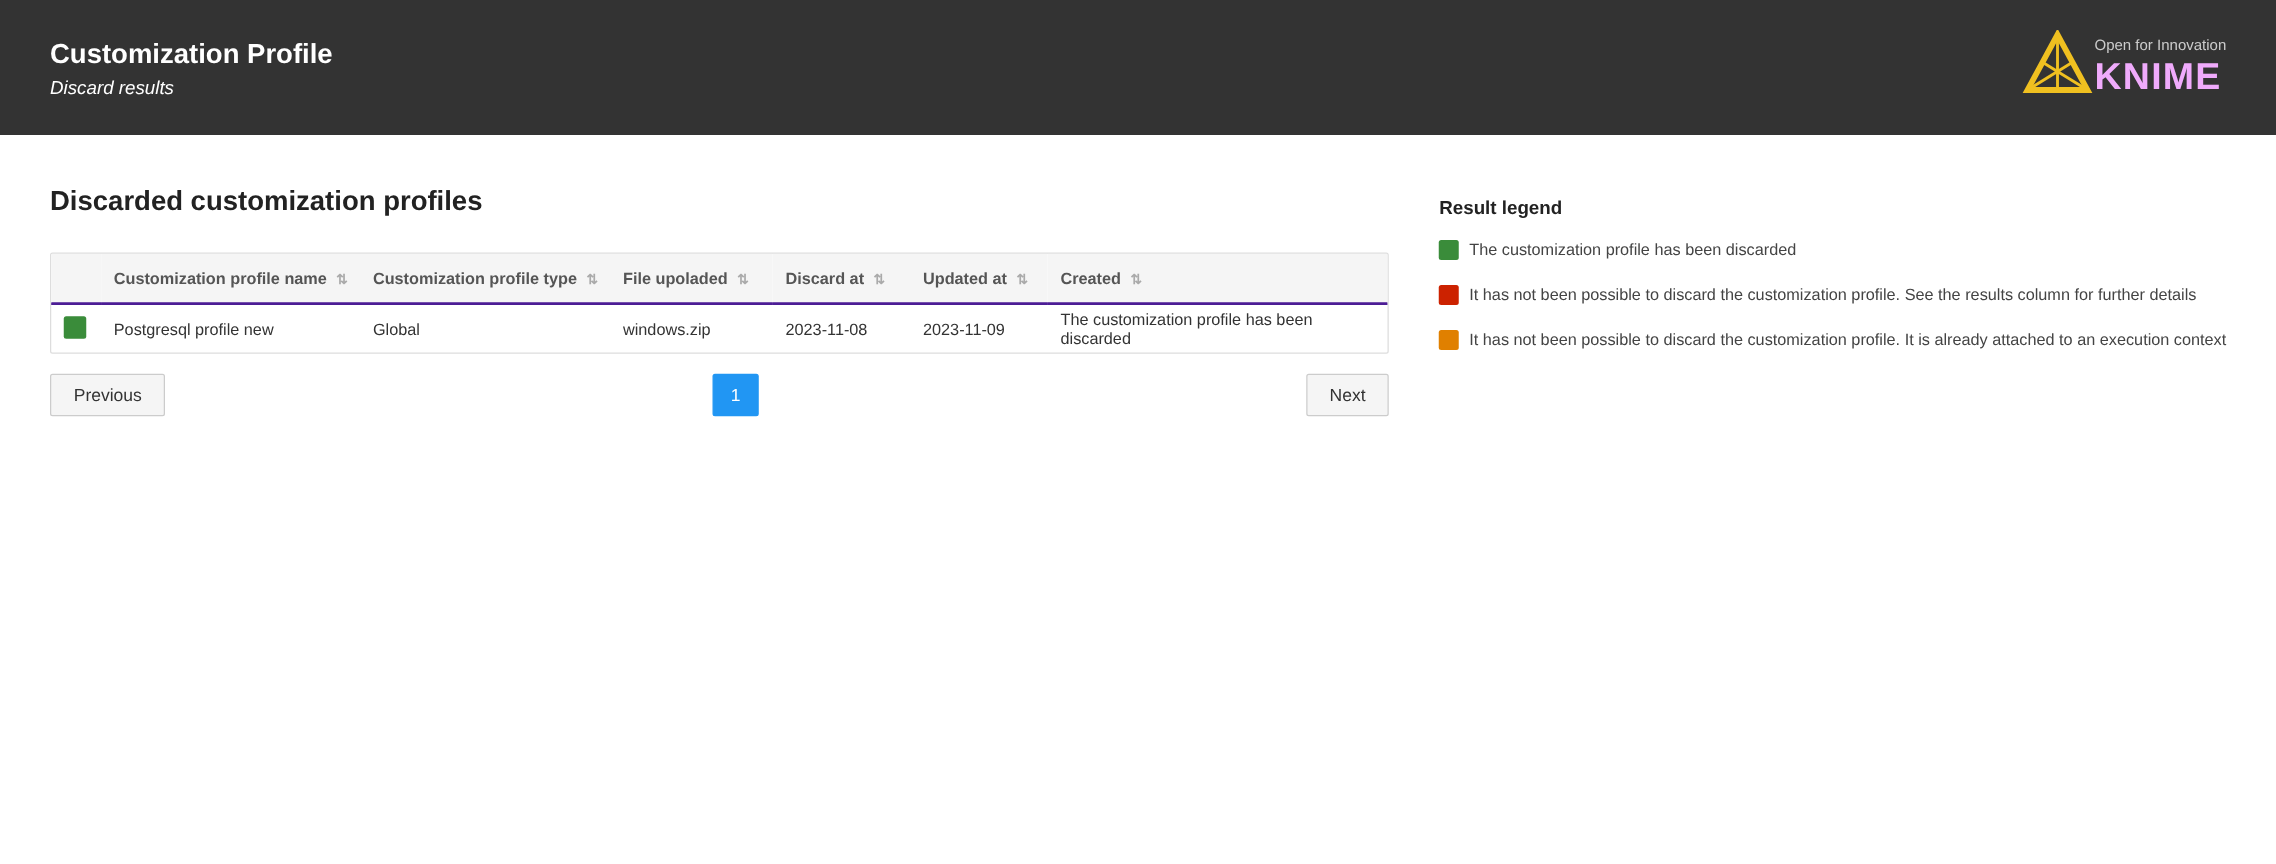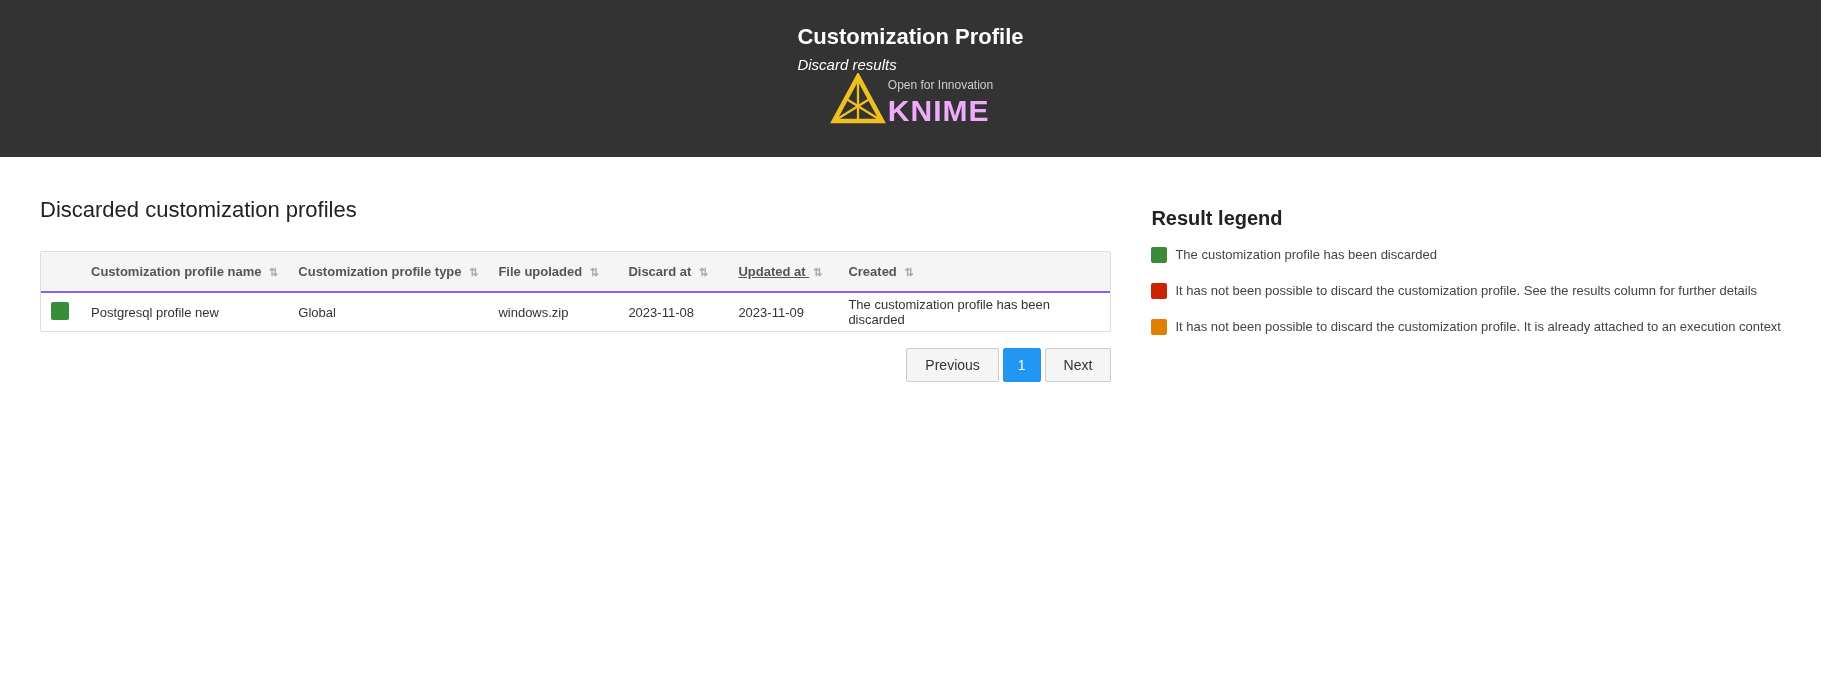--- a/index.html
+++ b/index.html
@@ -5,21 +5,20 @@
     * { box-sizing: border-box; margin: 0; padding: 0; }
     body { font-family: Arial, sans-serif; font-size: 14px; background: #fff; color: #333; }
 
     
     .header {
       background: #333333;
       padding: 24px 40px;
       display: flex;
       align-items: center;
       justify-content: space-between;
-      flex-direction: column;
     }
     .header-title {
       color: #fff;
       font-size: 22px;
       font-weight: bold;
     }
     .header-subtitle {
       color: #fff;
       font-style: italic;
       font-size: 15px;
@@ -54,39 +53,39 @@
     .main {
       padding: 40px 40px 40px 40px;
       display: flex;
       gap: 40px;
     }
     .content-area {
       flex: 1;
     }
     .page-heading {
       font-size: 22px;
-      font-weight: normal;
+      font-weight: bold;
       margin-bottom: 28px;
       color: #222;
     }
 
     
     .table-container {
       border: 1px solid #ddd;
       border-radius: 2px;
       overflow: hidden;
     }
     table {
       width: 100%;
       border-collapse: collapse;
       font-size: 13px;
     }
     thead tr {
       background: #f5f5f5;
-      border-bottom: 2px solid #8b5cf6;
+      border-bottom: 2px solid #4c1d95;
     }
     thead th {
       padding: 12px 10px;
       text-align: left;
       font-weight: 600;
       color: #555;
       white-space: nowrap;
     }
     thead th .sort-icon {
       display: inline-block;
@@ -107,24 +106,24 @@
     .status-indicator {
       display: inline-block;
       width: 18px;
       height: 18px;
       border-radius: 2px;
     }
 
     
     .pagination {
       display: flex;
-      justify-content: flex-end;
+      justify-content: space-between;
       align-items: center;
       margin-top: 16px;
-      gap: 4px;
+      gap: 20px;
     }
     .pagination-btn {
       padding: 8px 18px;
       border: 1px solid #ccc;
       background: #f5f5f5;
       cursor: pointer;
       font-size: 14px;
       border-radius: 2px;
       color: #333;
     }
@@ -137,21 +136,21 @@
       border-radius: 2px;
       cursor: pointer;
     }
 
     
     .legend {
       min-width: 240px;
       padding-top: 10px;
     }
     .legend-title {
-      font-size: 20px;
+      font-size: 15px;
       font-weight: bold;
       margin-bottom: 16px;
       color: #222;
     }
     .legend-item {
       display: flex;
       align-items: flex-start;
       gap: 8px;
       margin-bottom: 18px;
     }
@@ -168,21 +167,21 @@
       color: #444;
       line-height: 1.4;
     }
 
     
     .col-check { width: 40px; }
     .col-name { width: 180px; }
     .col-type { width: 180px; }
     .col-file { width: 130px; }
     .col-created { width: 110px; }
-    .col-updated { width: 110px; text-decoration: underline; }
+    .col-updated { width: 110px; }
     .col-results { }
   </style>
 </head>
 <body>
 
 <div class="header">
   <div>
     <div class="header-title">Customization Profile</div>
     <div class="header-subtitle">Discard results</div>
   </div>

